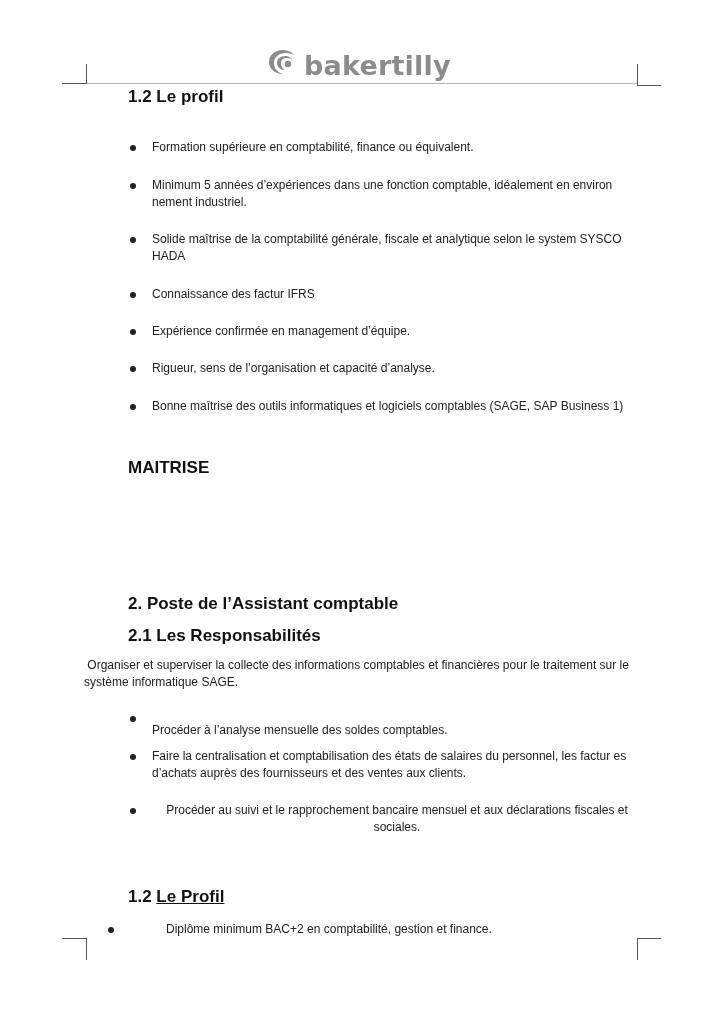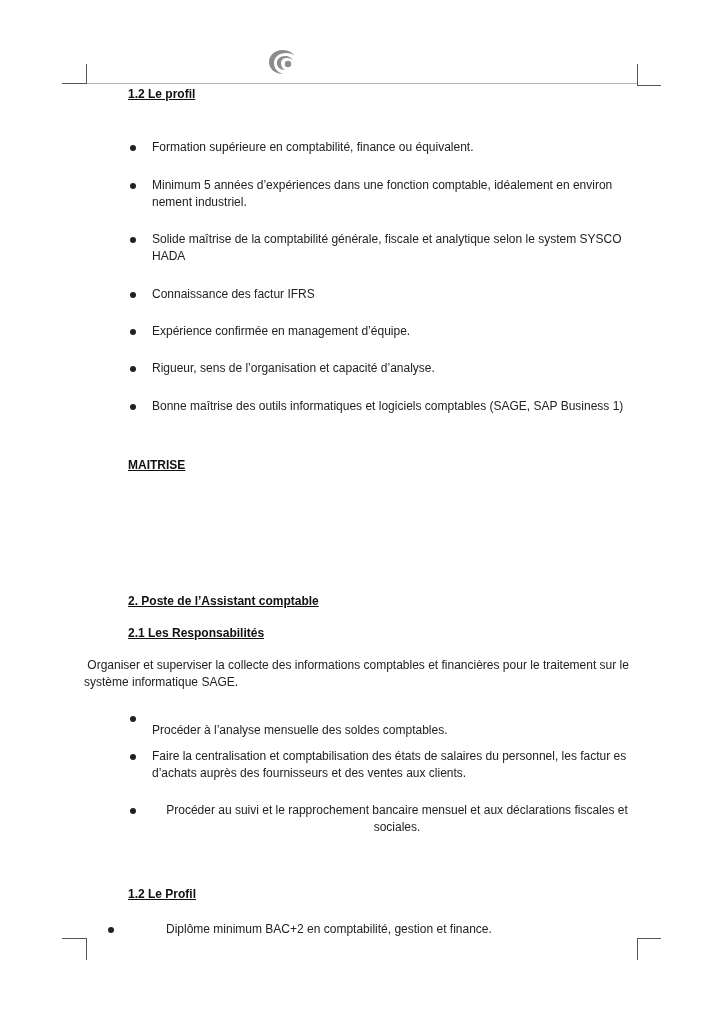--- a/index.html
+++ b/index.html
@@ -3,35 +3,36 @@
 <meta charset="utf-8">
 <style>
   html, body { margin: 0; padding: 0; background: #ffffff; }
   body { width: 724px; height: 1024px; position: relative; overflow: hidden;
          font-family: "Liberation Sans", "DejaVu Sans", sans-serif; color: #1e1e1e; }
   .abs { position: absolute; }
   .rule { position: absolute; left: 86px; width: 552px; top: 83px; height: 1px; background: #b5b5b5; }
   .crop { position: absolute; background: #555; }
   .logo { position: absolute; left: 266px; top: 40px; height: 44px; display: flex; align-items: center; }
   .logo-text { font-family: "DejaVu Sans", sans-serif; font-weight: bold; font-size: 27px; color: #8c8c8c; letter-spacing: 0.2px; margin-left: 4px; margin-top: 6px; }
-  .h { font-weight: bold; font-size: 12px; color: #111; text-decoration: underline; }
+  .h { font-weight: bold; font-size: 17px; color: #111; }
   .p { font-size: 12px; line-height: 17px; color: #222; }
   .bullet-item { position: absolute; font-size: 12px; line-height: 17px; color: #222; }
   .dot { position: absolute; width: 6px; height: 6px; border-radius: 50%; background: #222; }
   .u { text-decoration: underline; }
 </style>
 </head>
 <body>
 
 <div class="logo">
   <svg width="34" height="30" viewBox="0 0 34 30">
     <path d="M17 3 C8 3 3 9 3 15 C3 22 9 27 17 27 C11 25 8 21 8 16 C8 10 13 6 20 6 C24 6 27 7 29 9 C26 5 22 3 17 3 Z" fill="#8c8c8c"></path>
     <path d="M19 9 C14 9 11 12 11 16 C11 20 14 23 19 23 C16 21 15 19 15 16 C15 13 17 11 21 11 C24 11 26 12 27 14 C26 11 23 9 19 9 Z" fill="#8c8c8c"></path>
     <circle cx="22" cy="17" r="3.2" fill="#8c8c8c"></circle>
   </svg>
+  <span class="logo-text">bakertilly</span>
 </div>
 <div class="rule"></div>
 
 <div class="crop" style="left:62px;top:83px;width:24px;height:1px;"></div>
 <div class="crop" style="left:86px;top:64px;width:1px;height:20px;"></div>
 <div class="crop" style="left:637px;top:85px;width:24px;height:1px;"></div>
 <div class="crop" style="left:637px;top:64px;width:1px;height:21px;"></div>
 <div class="crop" style="left:62px;top:938px;width:24px;height:1px;"></div>
 <div class="crop" style="left:86px;top:938px;width:1px;height:22px;"></div>
 <div class="crop" style="left:637px;top:938px;width:24px;height:1px;"></div>

